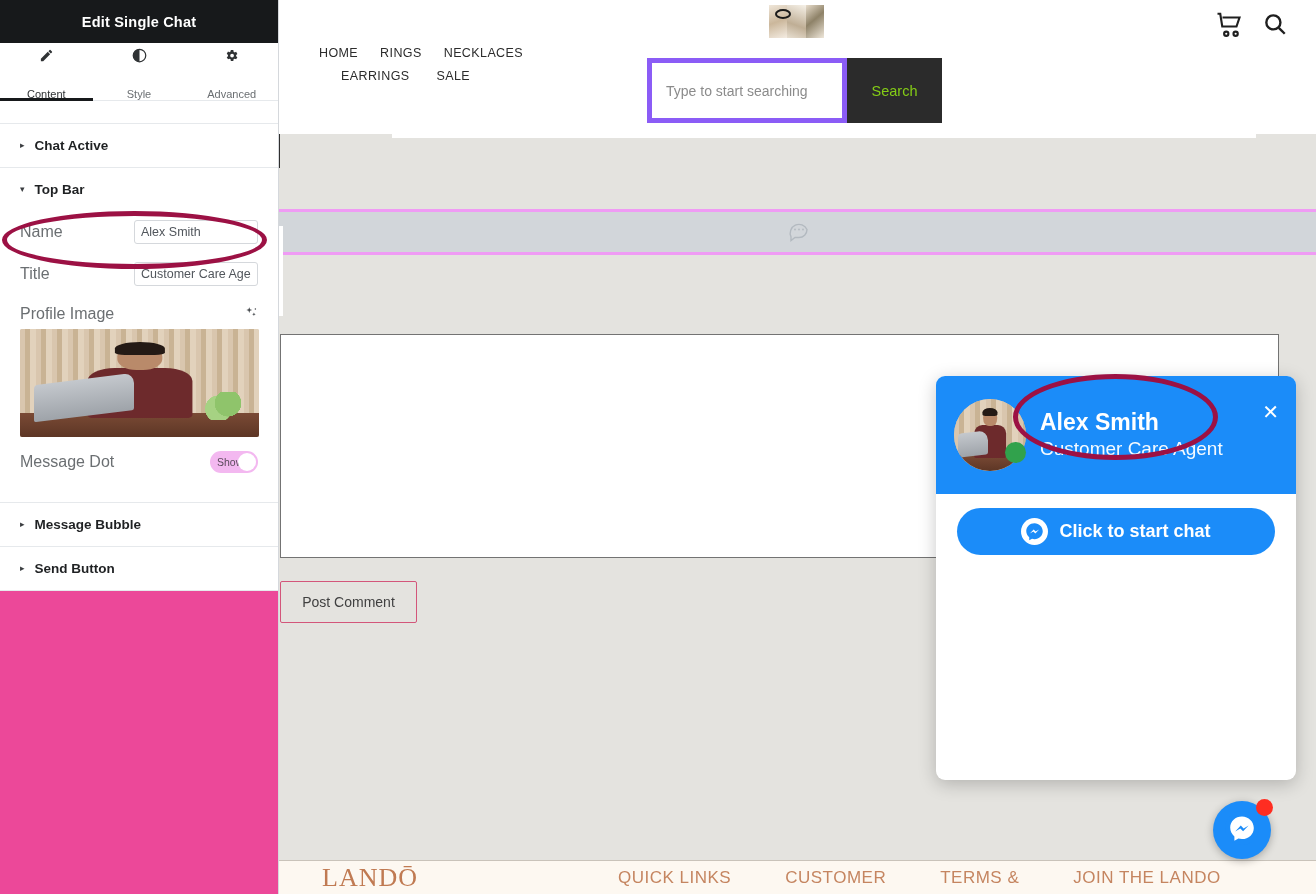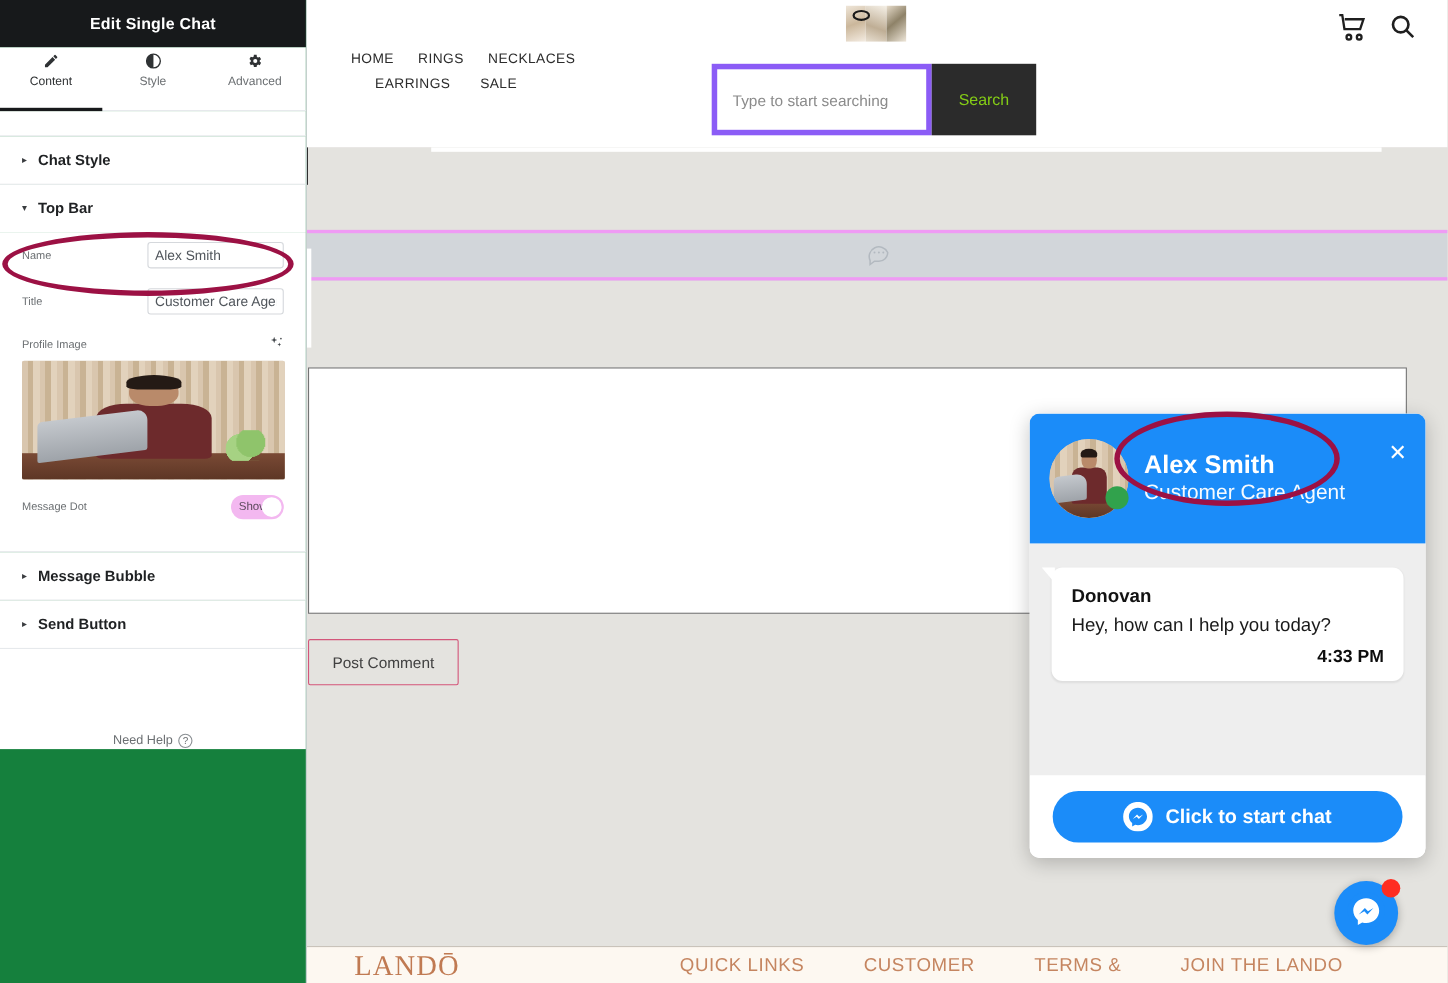--- a/index.html
+++ b/index.html
@@ -8,38 +8,38 @@
     font-family: "Liberation Sans", sans-serif;
     background: #e4e3df;
     overflow: hidden;
   }
   #root { position: relative; width: 1316px; height: 894px; }
 
   
   #sidebar {
     position: absolute; left: 0; top: 0;
     width: 279px; height: 894px;
-    background: #15803d;
+    background: #ec4899;
     border-right: 1px solid #d5d8dc;
     z-index: 40;
   }
   #panel-header {
     height: 43px; background: #17191b;
     display: flex; align-items: center; justify-content: center;
   }
   #panel-header .title {
     color: #ffffff; font-size: 14.5px; font-weight: bold; letter-spacing: .2px;
   }
   #panel-tabs {
     height: 58px; display: flex; background: #fff;
     border-bottom: 1px solid #e6e9ec;
   }
   .panel-tab {
     flex: 1; display: flex; flex-direction: column; align-items: center;
-    justify-content: flex-start; gap: 5px; cursor: pointer; position: relative;
+    justify-content: space-between; gap: 5px; cursor: pointer; position: relative;
     padding-top: 4px;
   }
   .panel-tab .tab-ico { height: 16px; display: flex; align-items: center; color: #2f3234; }
   .panel-tab .tab-lab { font-size: 11px; color: #6b6f72; }
   .panel-tab.active .tab-lab { color: #2f3234; }
   .panel-tab.active::after {
     content: ""; position: absolute; left: 0; right: 0; bottom: -1px;
     height: 3px; background: #17191b;
   }
   .section-gap { height: 23px; background: #fff; border-bottom: 1px solid #e6e9ec; }
@@ -52,21 +52,21 @@
     cursor: pointer;
   }
   .accordion .arrow { font-size: 9px; color: #3a3d40; line-height: 1; }
   .accordion .acc-label { font-size: 13.5px; font-weight: bold; color: #1f2123; }
 
   .ctrl-body { background: #fff; padding: 0 20px; }
   .ctrl-row {
     display: flex; align-items: center; justify-content: space-between;
     padding: 9px 0;
   }
-  .ctrl-label { font-size: 10px; color: #6b6f72; }
+  .ctrl-label { font-size: 16px; color: #6b6f72; }
   .ctrl-input {
     width: 124px; height: 24px; border: 1px solid #d5d8dc; border-radius: 3px;
     font-size: 12.5px; color: #51565c; padding: 0 6px; background: #fff;
     font-family: "Liberation Sans", sans-serif;
   }
   .profile-row { display: flex; align-items: center; justify-content: space-between; padding: 10px 0 6px; }
   .sparkle { color: #44484c; font-size: 13px; }
   .profile-thumb {
     width: 239px; height: 108px; border-radius: 2px; overflow: hidden;
     position: relative; background: #d8c9b9;
@@ -289,21 +289,21 @@
             </svg>
         </span>
         <span class="tab-lab">Advanced</span>
       </div>
     </div>
 
     <div class="section-gap"></div>
 
     <div class="accordion">
       <span class="arrow">▸</span>
-      <span class="acc-label">Chat Style</span>
+      <span class="acc-label">Chat Active</span>
     </div>
 
     <div class="accordion" style="border-bottom:none;">
       <span class="arrow">▾</span>
       <span class="acc-label">Top Bar</span>
     </div>
 
     <div class="ctrl-body">
 
       <div class="ctrl-row">
@@ -353,26 +353,20 @@
     <div class="accordion">
       <span class="arrow">▸</span>
       <span class="acc-label">Message Bubble</span>
     </div>
 
     <div class="accordion">
       <span class="arrow">▸</span>
       <span class="acc-label">Send Button</span>
     </div>
 
-    <div class="help-area">
-      <span class="help-link">
-        <span>Need Help</span>
-        <span class="help-q">?</span>
-      </span>
-    </div>
   </div>
 
   <div id="site">
 
     <div id="site-header">
 
       <div class="logo-collage">
         <div class="lc lc1"></div>
           <div class="lc lc2"></div>
           <div class="lc lc3"></div>
@@ -460,27 +454,20 @@
         </div>
         <span id="active-dot"></span>
       </div>
       <div id="chat-names">
         <div id="chat-name">Alex Smith</div>
         <div id="chat-title">Customer Care Agent</div>
       </div>
       <span id="chat-close">✕</span>
     </div>
 
-    <div id="chat-body">
-      <div id="msg-bubble">
-        <div id="msg-sender">Donovan</div>
-        <div id="msg-text">Hey, how can I help you today?</div>
-        <div id="msg-time">4:33 PM</div>
-      </div>
-    </div>
 
     <div id="chat-foot">
       <button id="start-chat-btn">
         <span class="msgr-glyph-sm">
           <svg width="27" height="27" viewBox="0 0 36 36">
             <circle cx="18" cy="18" r="18" fill="#ffffff"></circle>
             <path d="M18 7c-6.2 0-11 4.5-11 10.4 0 3.3 1.5 6.3 4 8.2v4.1l3.7-2c1 .3 2.1.5 3.3.5 6.2 0 11-4.5 11-10.4S24.2 7 18 7z" fill="#1b8cf9"></path>
             <path d="M11.7 20.8l5.2-5.5 2.6 2.7 4.7-2.7-5.1 5.4-2.6-2.6-4.8 2.7z" fill="#ffffff"></path>
           </svg>
         </span>

